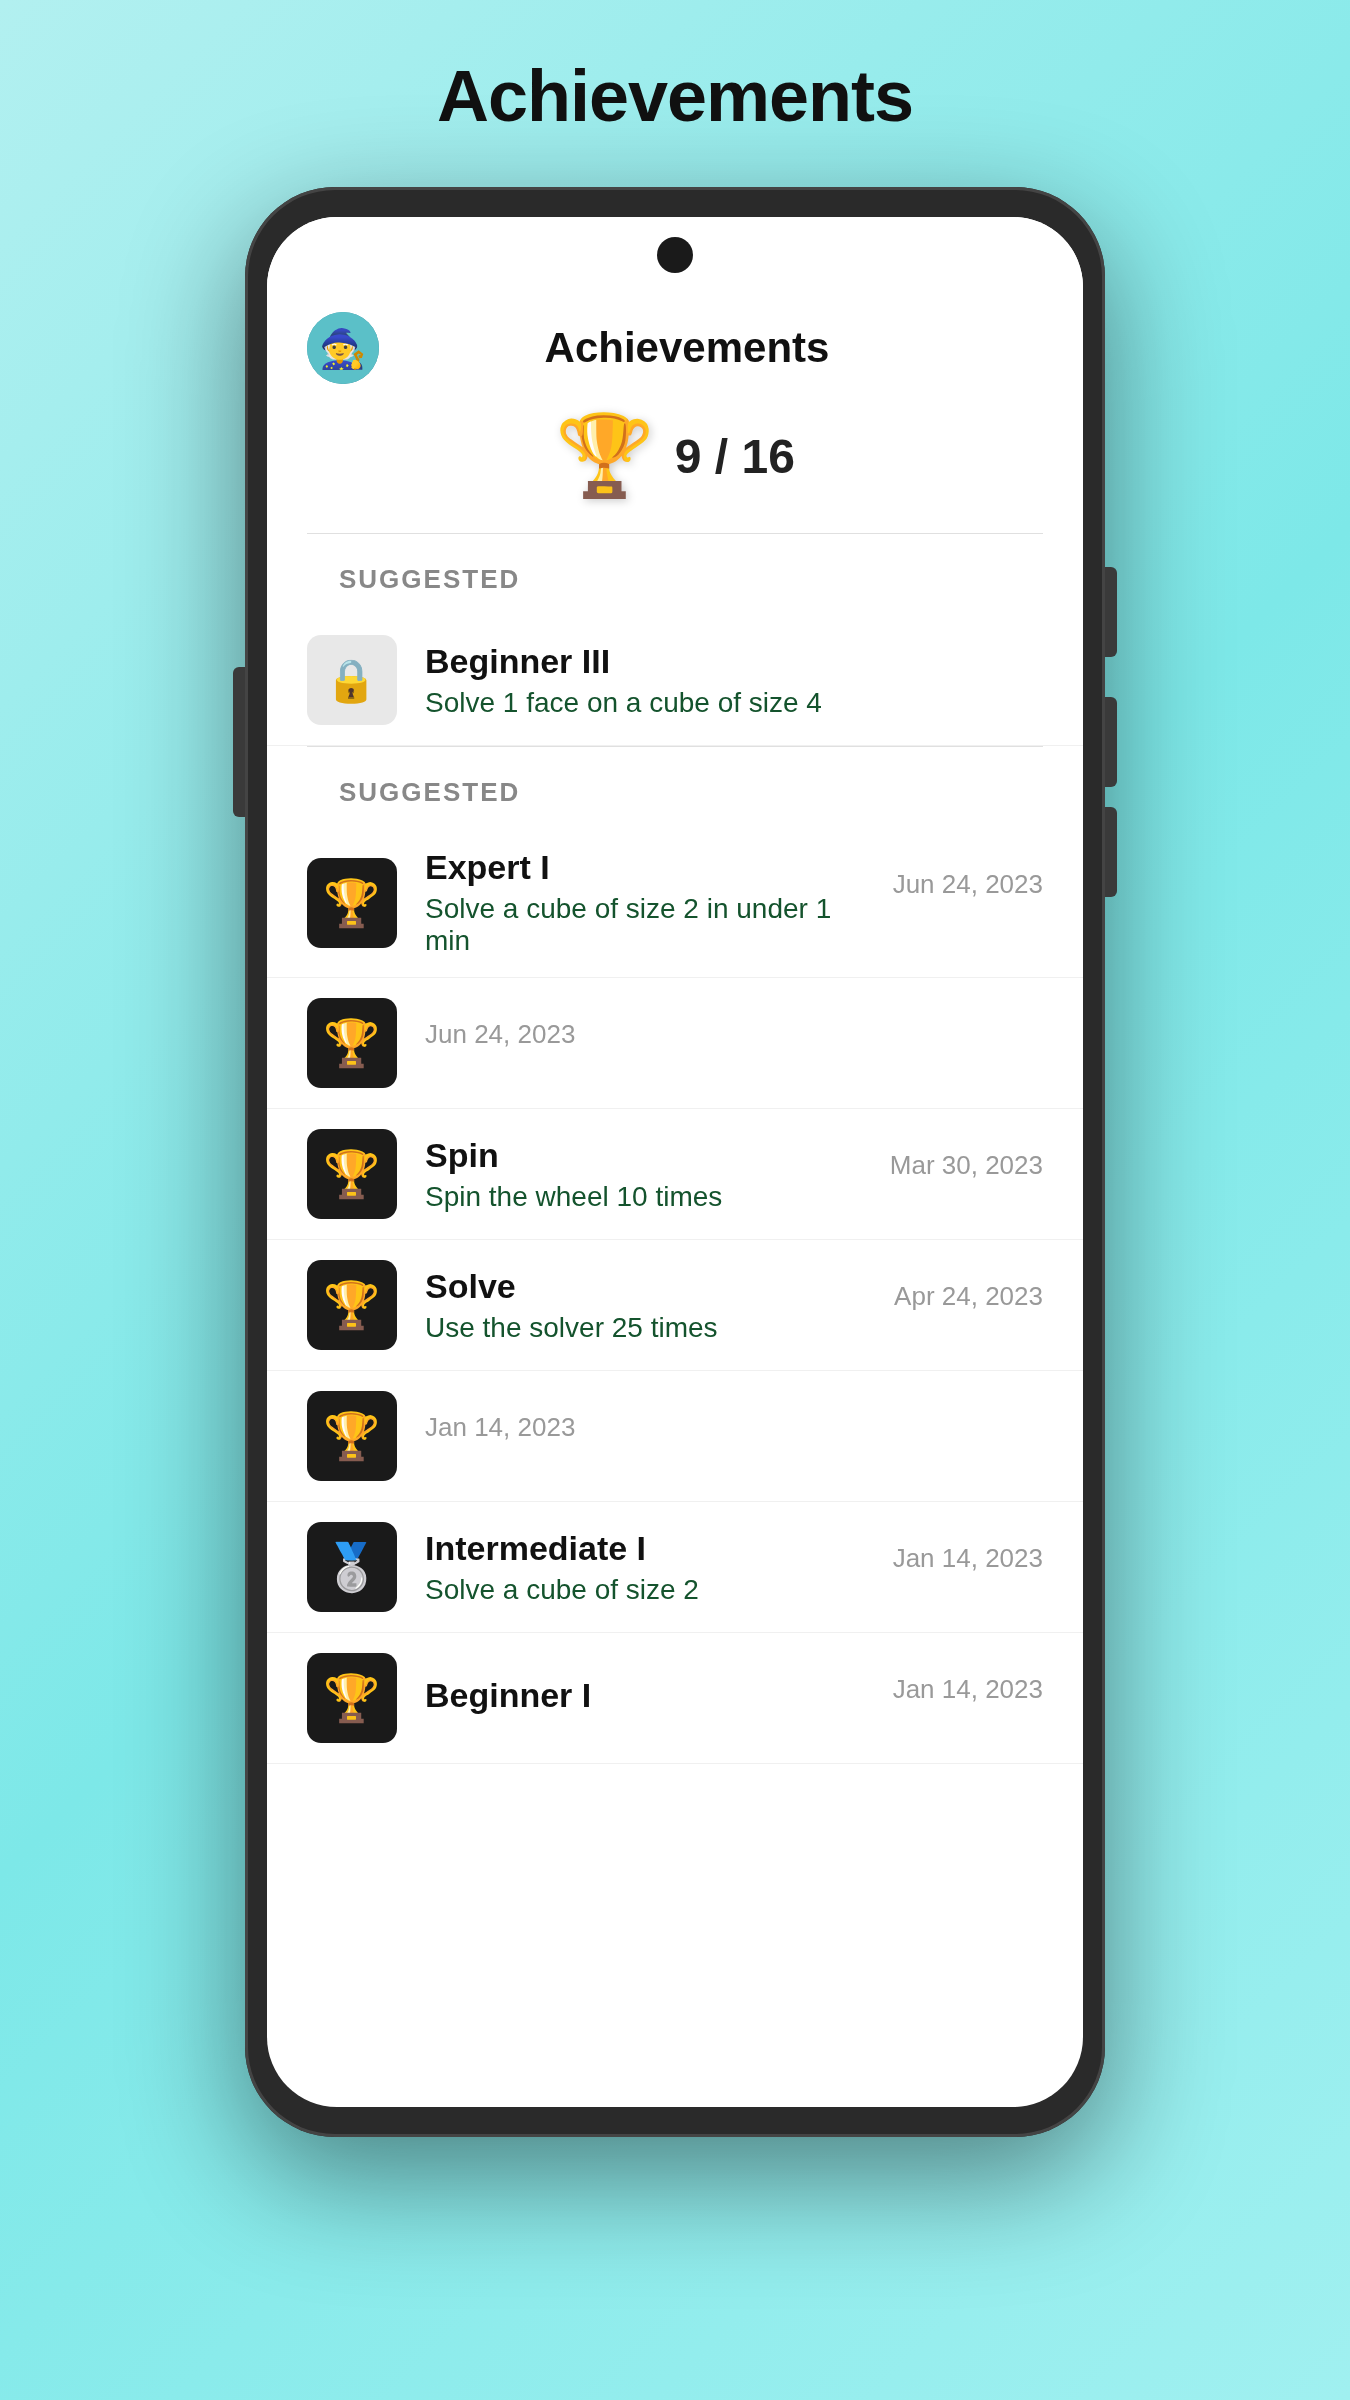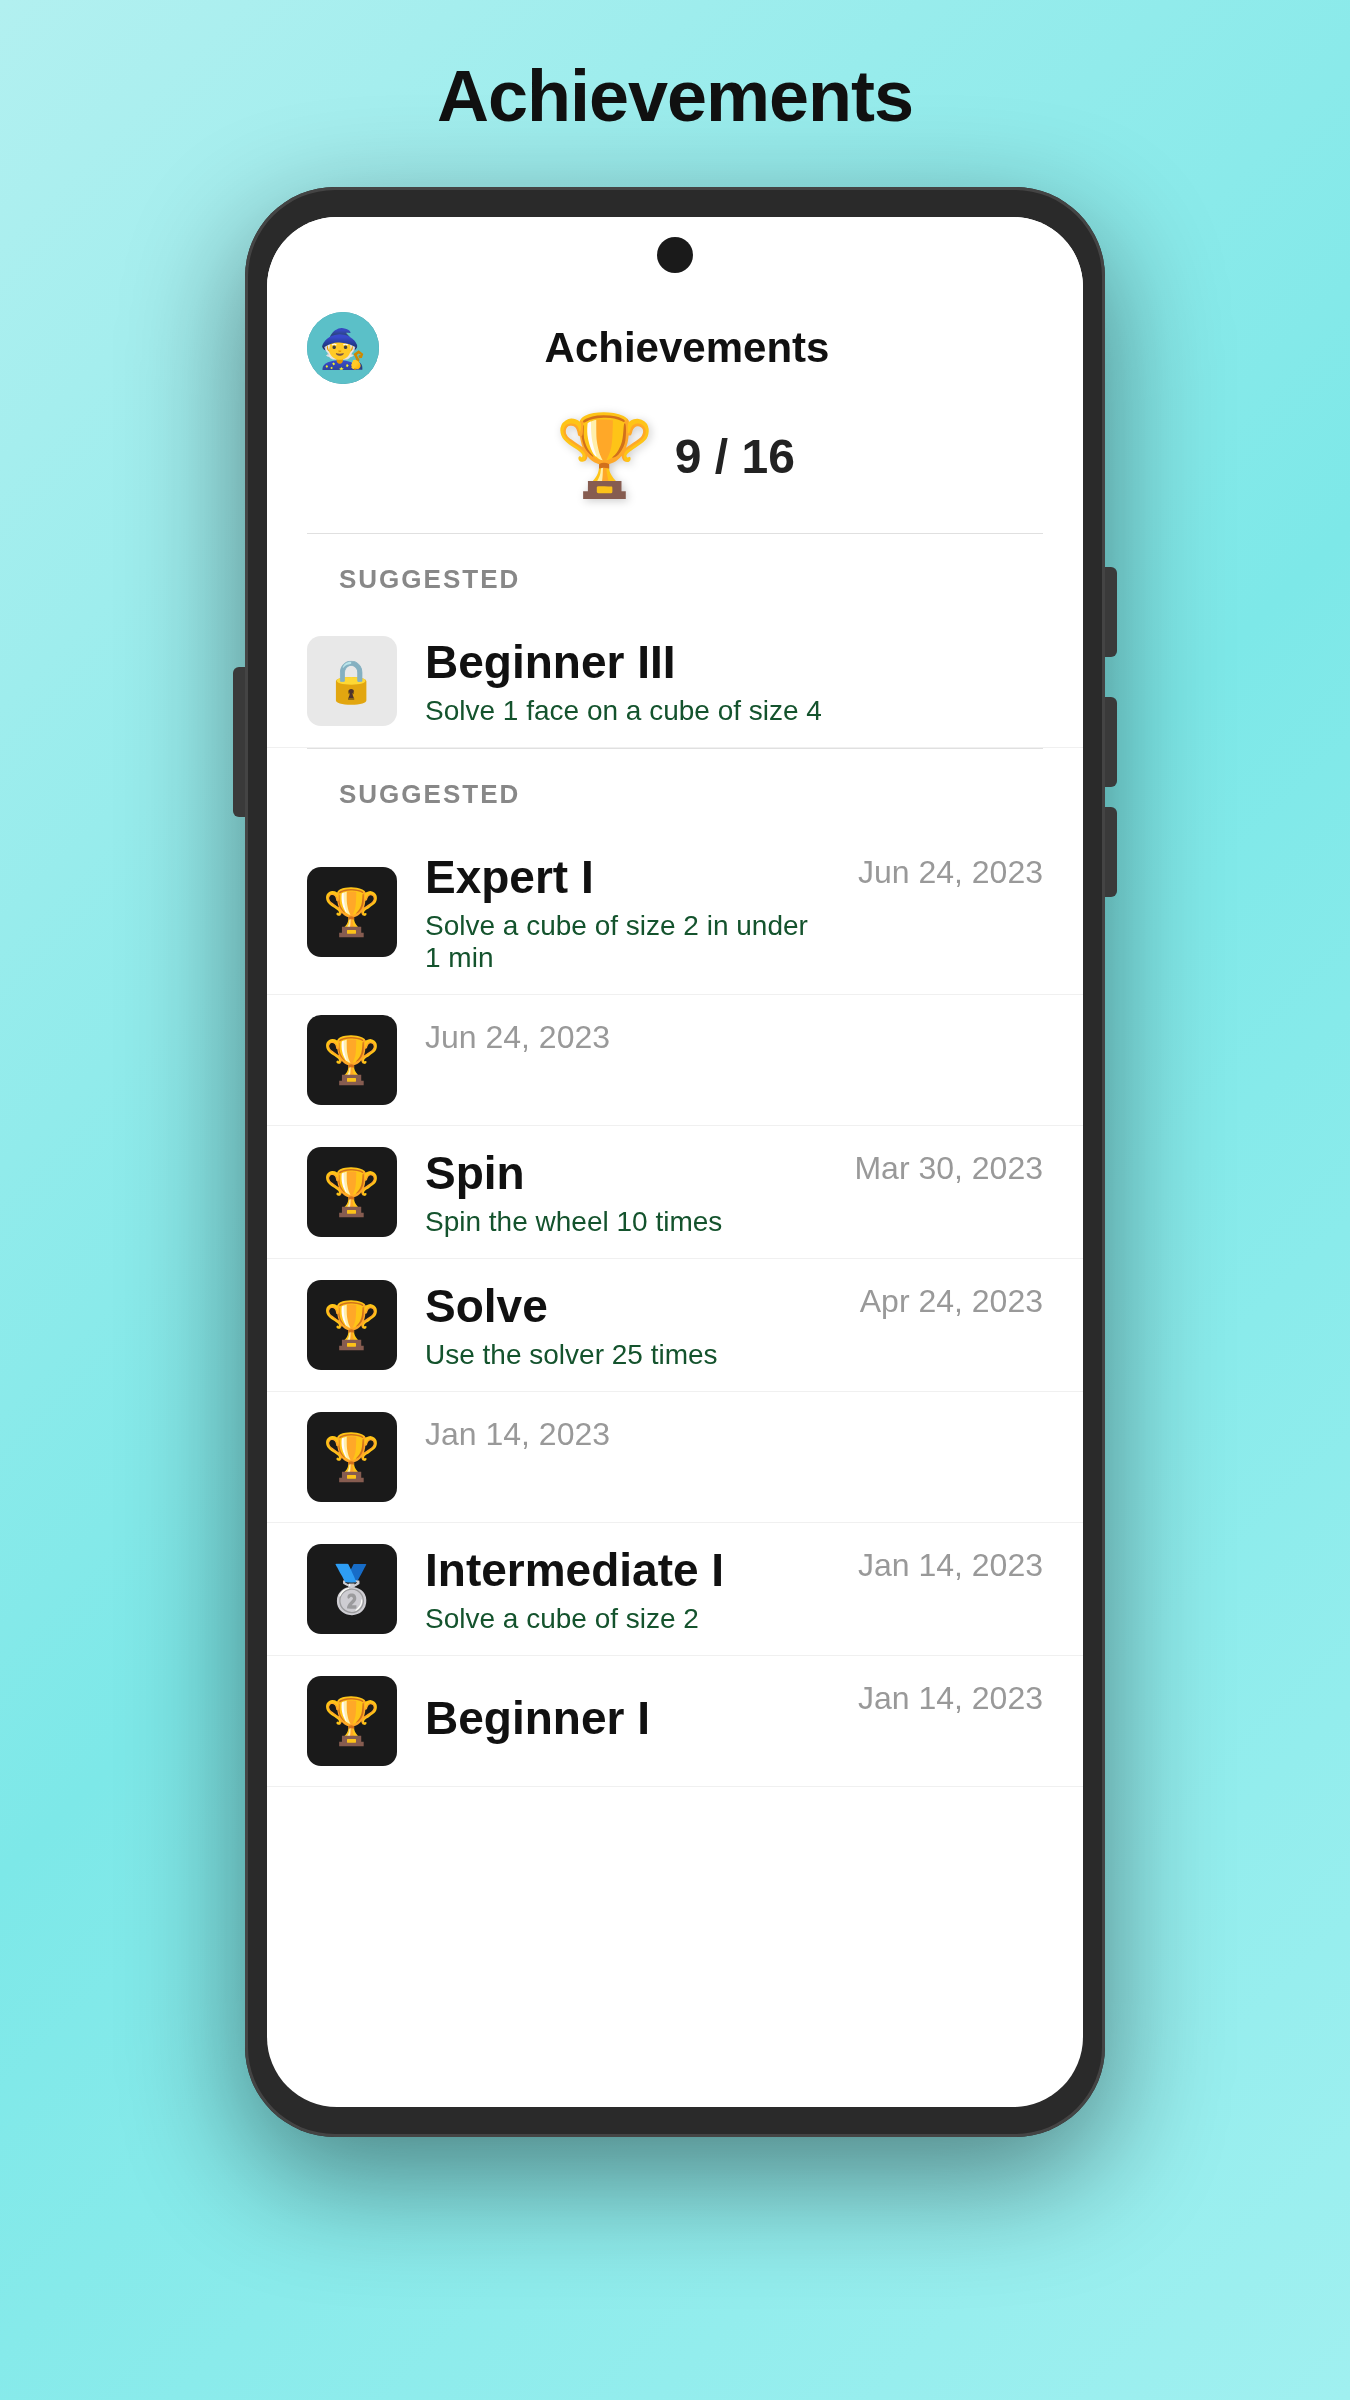--- a/index.html
+++ b/index.html
@@ -196,37 +196,37 @@
     .icon-silver {
       background: #1a1a1a;
       color: #c0c0c0;
     }
 
     .achievement-text {
       flex: 1;
     }
 
     .achievement-name {
-      font-size: 46px;
+      font-size: 34px;
       font-weight: 700;
       color: #111;
       margin-bottom: 6px;
     }
 
     .achievement-desc {
       font-size: 28px;
       color: #14532d;
     }
 
     .achievement-date {
-      font-size: 32px;
+      font-size: 26px;
       color: #999;
       flex-shrink: 0;
       align-self: flex-start;
-      margin-top: 4px;
+      margin-top: 21px;
     }
 
     .lock-symbol {
       font-size: 42px;
     }
   </style>
 </head>
 <body>
 
 <span class="page-title">Achievements</span>

